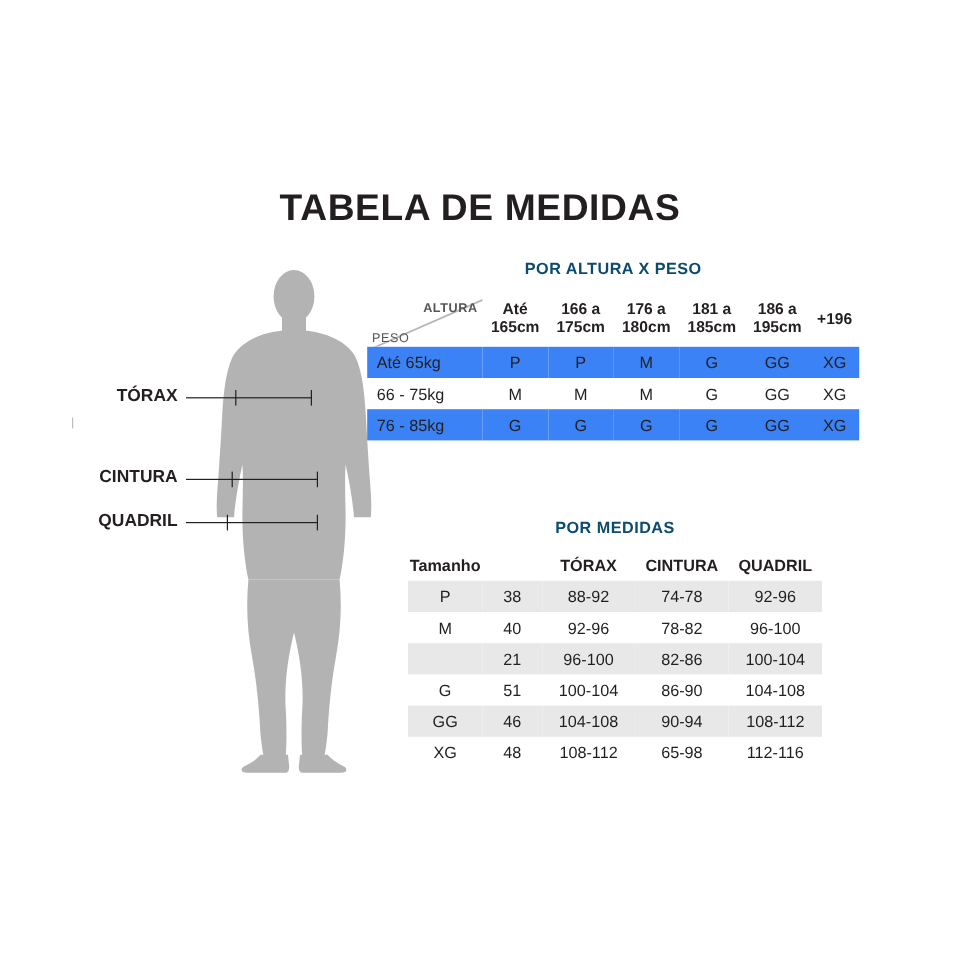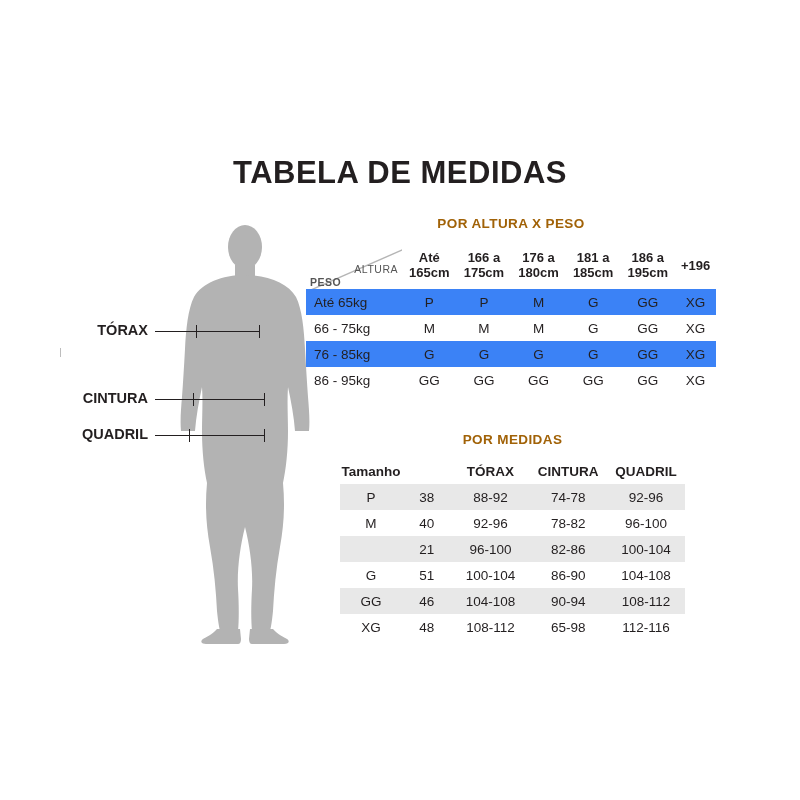--- a/index.html
+++ b/index.html
@@ -59,21 +59,21 @@
     width: 1px; height: 9px;
     background: #bdbdbd;
   }
 
   
   .tbl-title {
     position: absolute;
     font-size: 13.5px;
     font-weight: bold;
     letter-spacing: 0.4px;
-    color: #a16207;
+    color: #0c4a6e;
     text-align: center;
   }
 
   table {
     border-collapse: collapse;
     font-size: 13.5px;
     color: #231f20;
   }
   table td, table th {
     padding: 0;
@@ -108,31 +108,31 @@
     width: 96px; height: 46px;
     overflow: hidden;
   }
   .corner .diag {
     position: absolute;
     left: -6px; top: -6px;
     width: 125px; height: 62px;
   }
   .corner .lbl-altura {
     position: absolute;
-    right: 4px; top: 20px;
+    right: 4px; top: 8px;
+    font-size: 10.5px;
+    font-weight: bold;
+    letter-spacing: .5px;
+    color: #555;
+  }
+  .corner .lbl-peso {
+    position: absolute;
+    left: 4px; bottom: 1px;
     font-size: 10.5px;
     font-weight: normal;
-    letter-spacing: .5px;
-    color: #555;
-  }
-  .corner .lbl-peso {
-    position: absolute;
-    left: 4px; bottom: 1px;
-    font-size: 10.5px;
-    font-weight: bold;
     letter-spacing: .5px;
     color: #555;
   }
 
   
   #t2-wrap {
     position: absolute;
     left: 340px; top: 458px;
   }
   #t2 { width: 345px; }
@@ -273,29 +273,20 @@
           </tr>
           <tr>
             <td class="rowlabel stripe">76 - 85kg</td>
             <td class="stripe">G</td>
             <td class="stripe">G</td>
             <td class="stripe">G</td>
             <td class="stripe">G</td>
             <td class="stripe">GG</td>
             <td class="stripe">XG</td>
           </tr>
-          <tr>
-            <td class="rowlabel">86 - 95kg</td>
-            <td class="">GG</td>
-            <td class="">GG</td>
-            <td class="">GG</td>
-            <td class="">GG</td>
-            <td class="">GG</td>
-            <td class="">XG</td>
-          </tr>
         </tbody>
     </table>
   </div>
 
   <div class="tbl-title" style="left:340px; top:432px; width:345px;">POR MEDIDAS</div>
 
   <div id="t2-wrap">
     <table id="t2">
       <thead>
         <tr>

